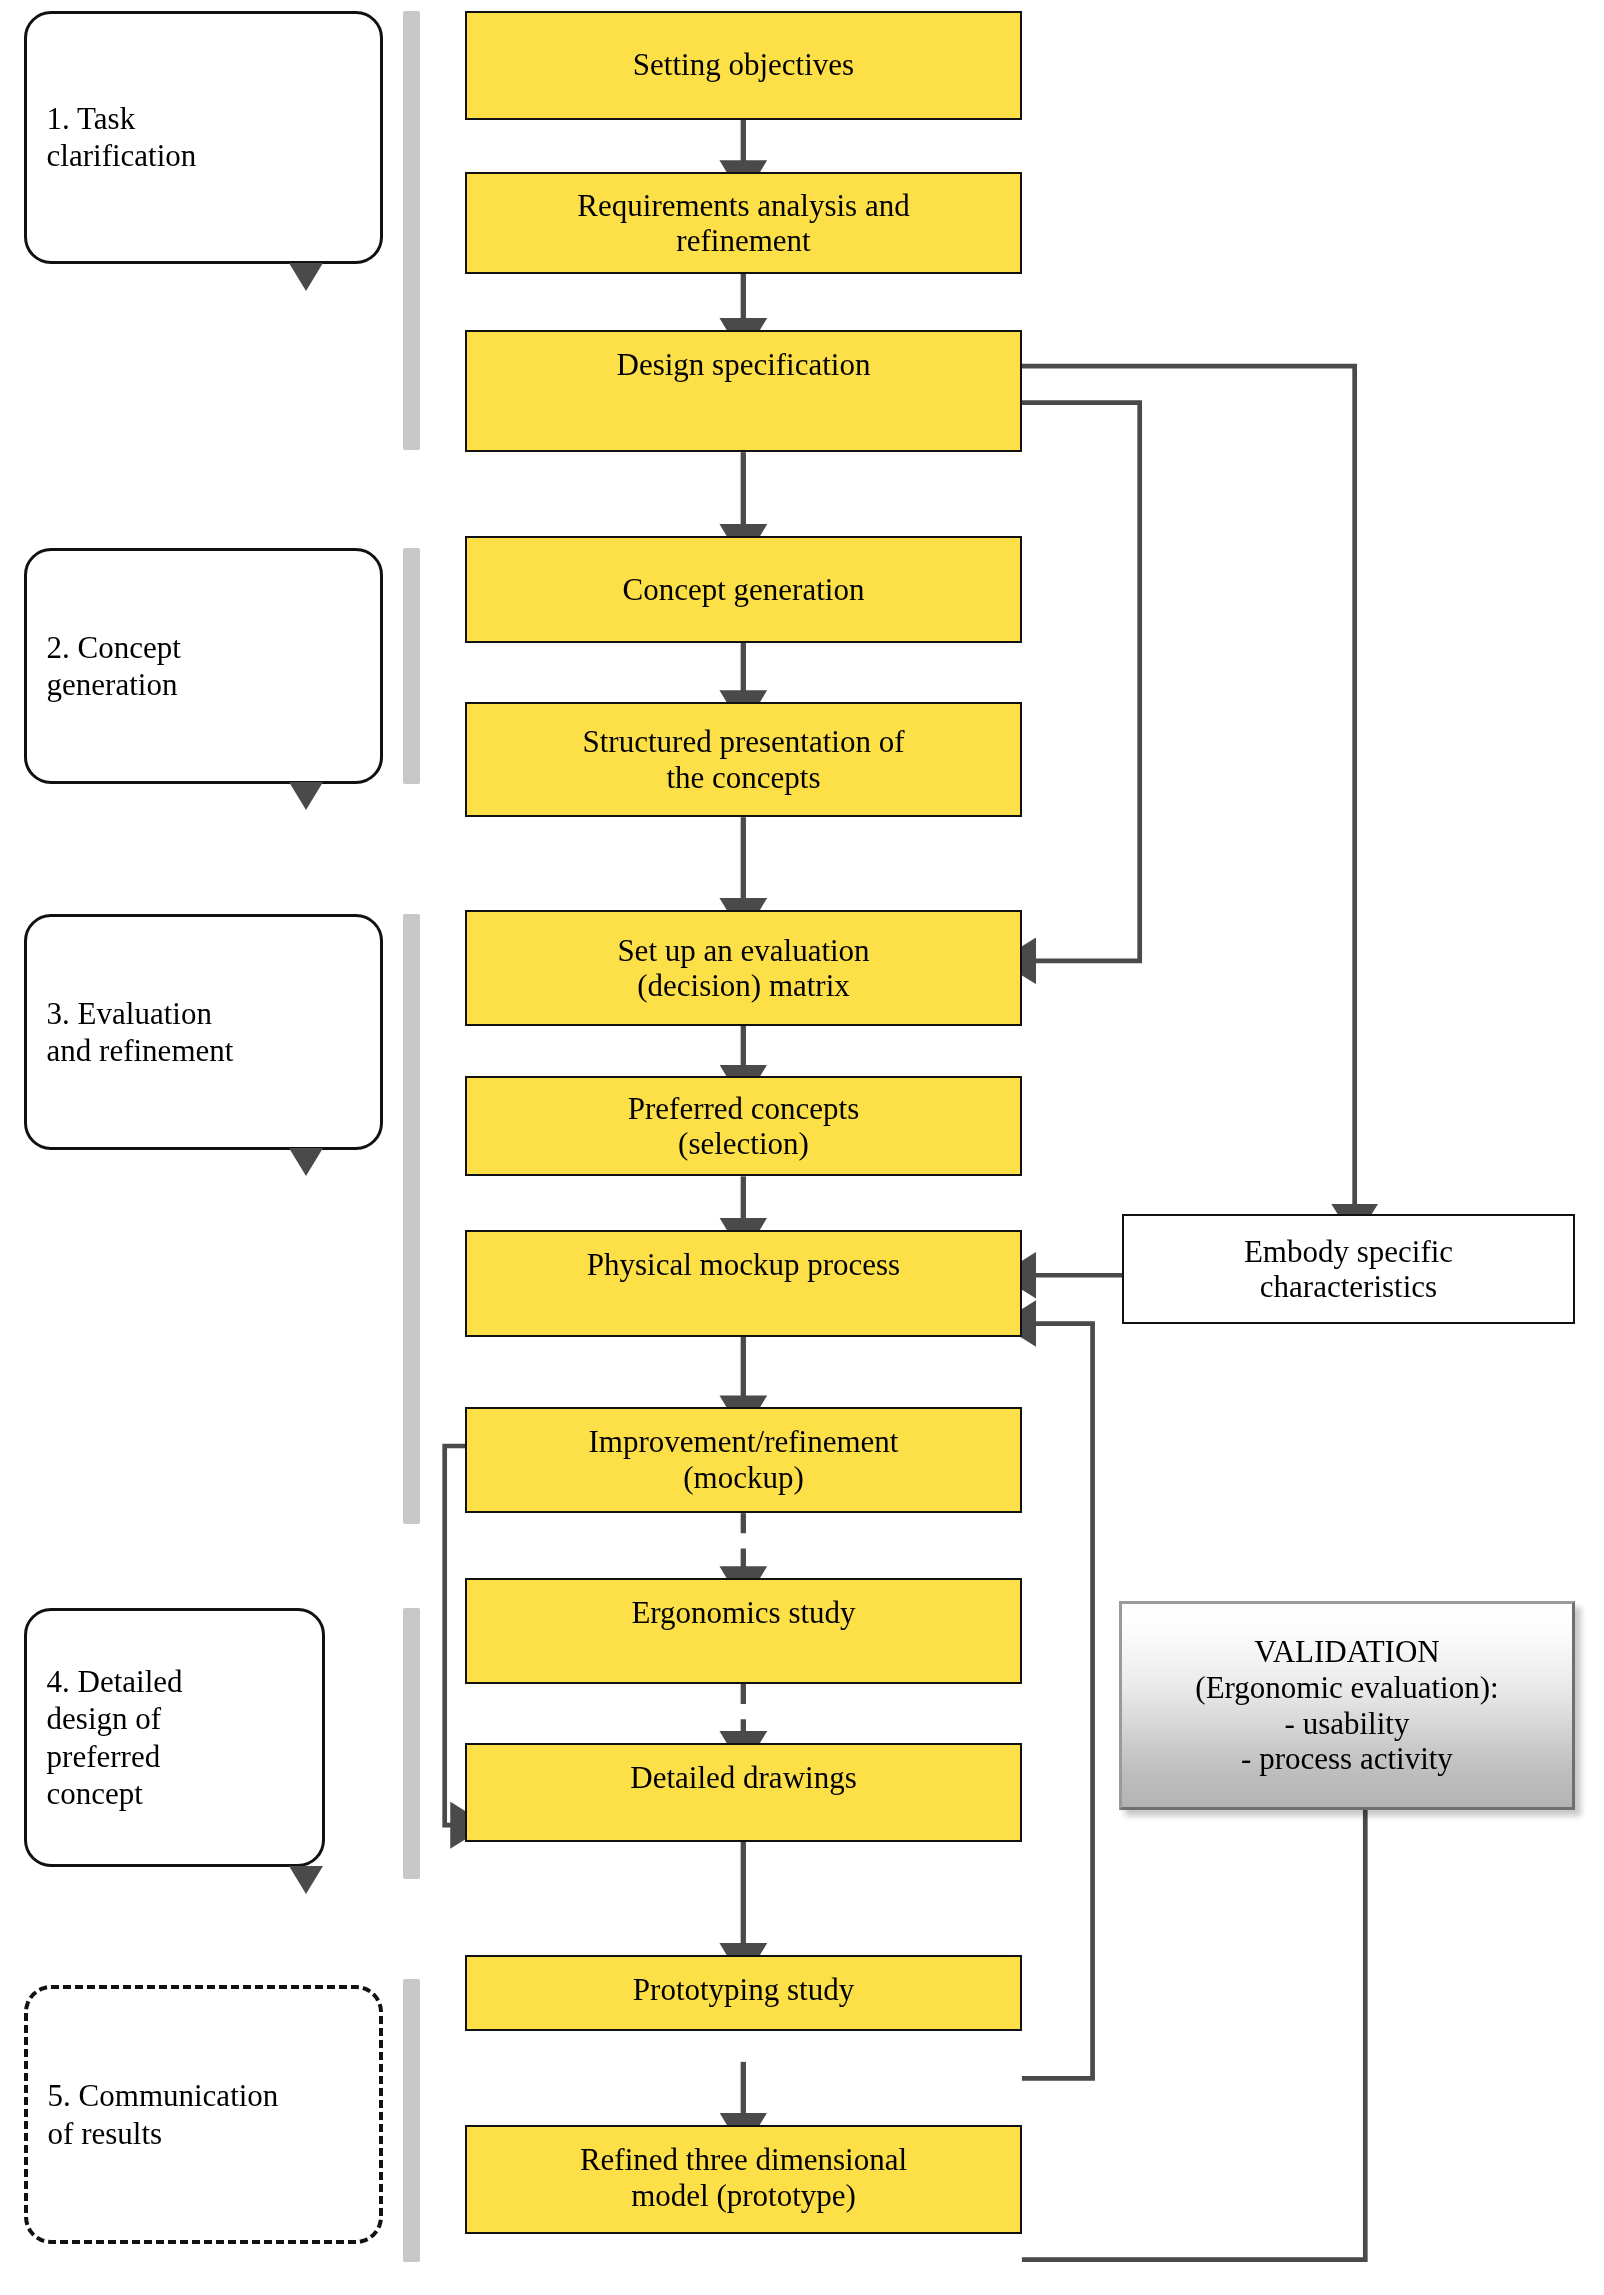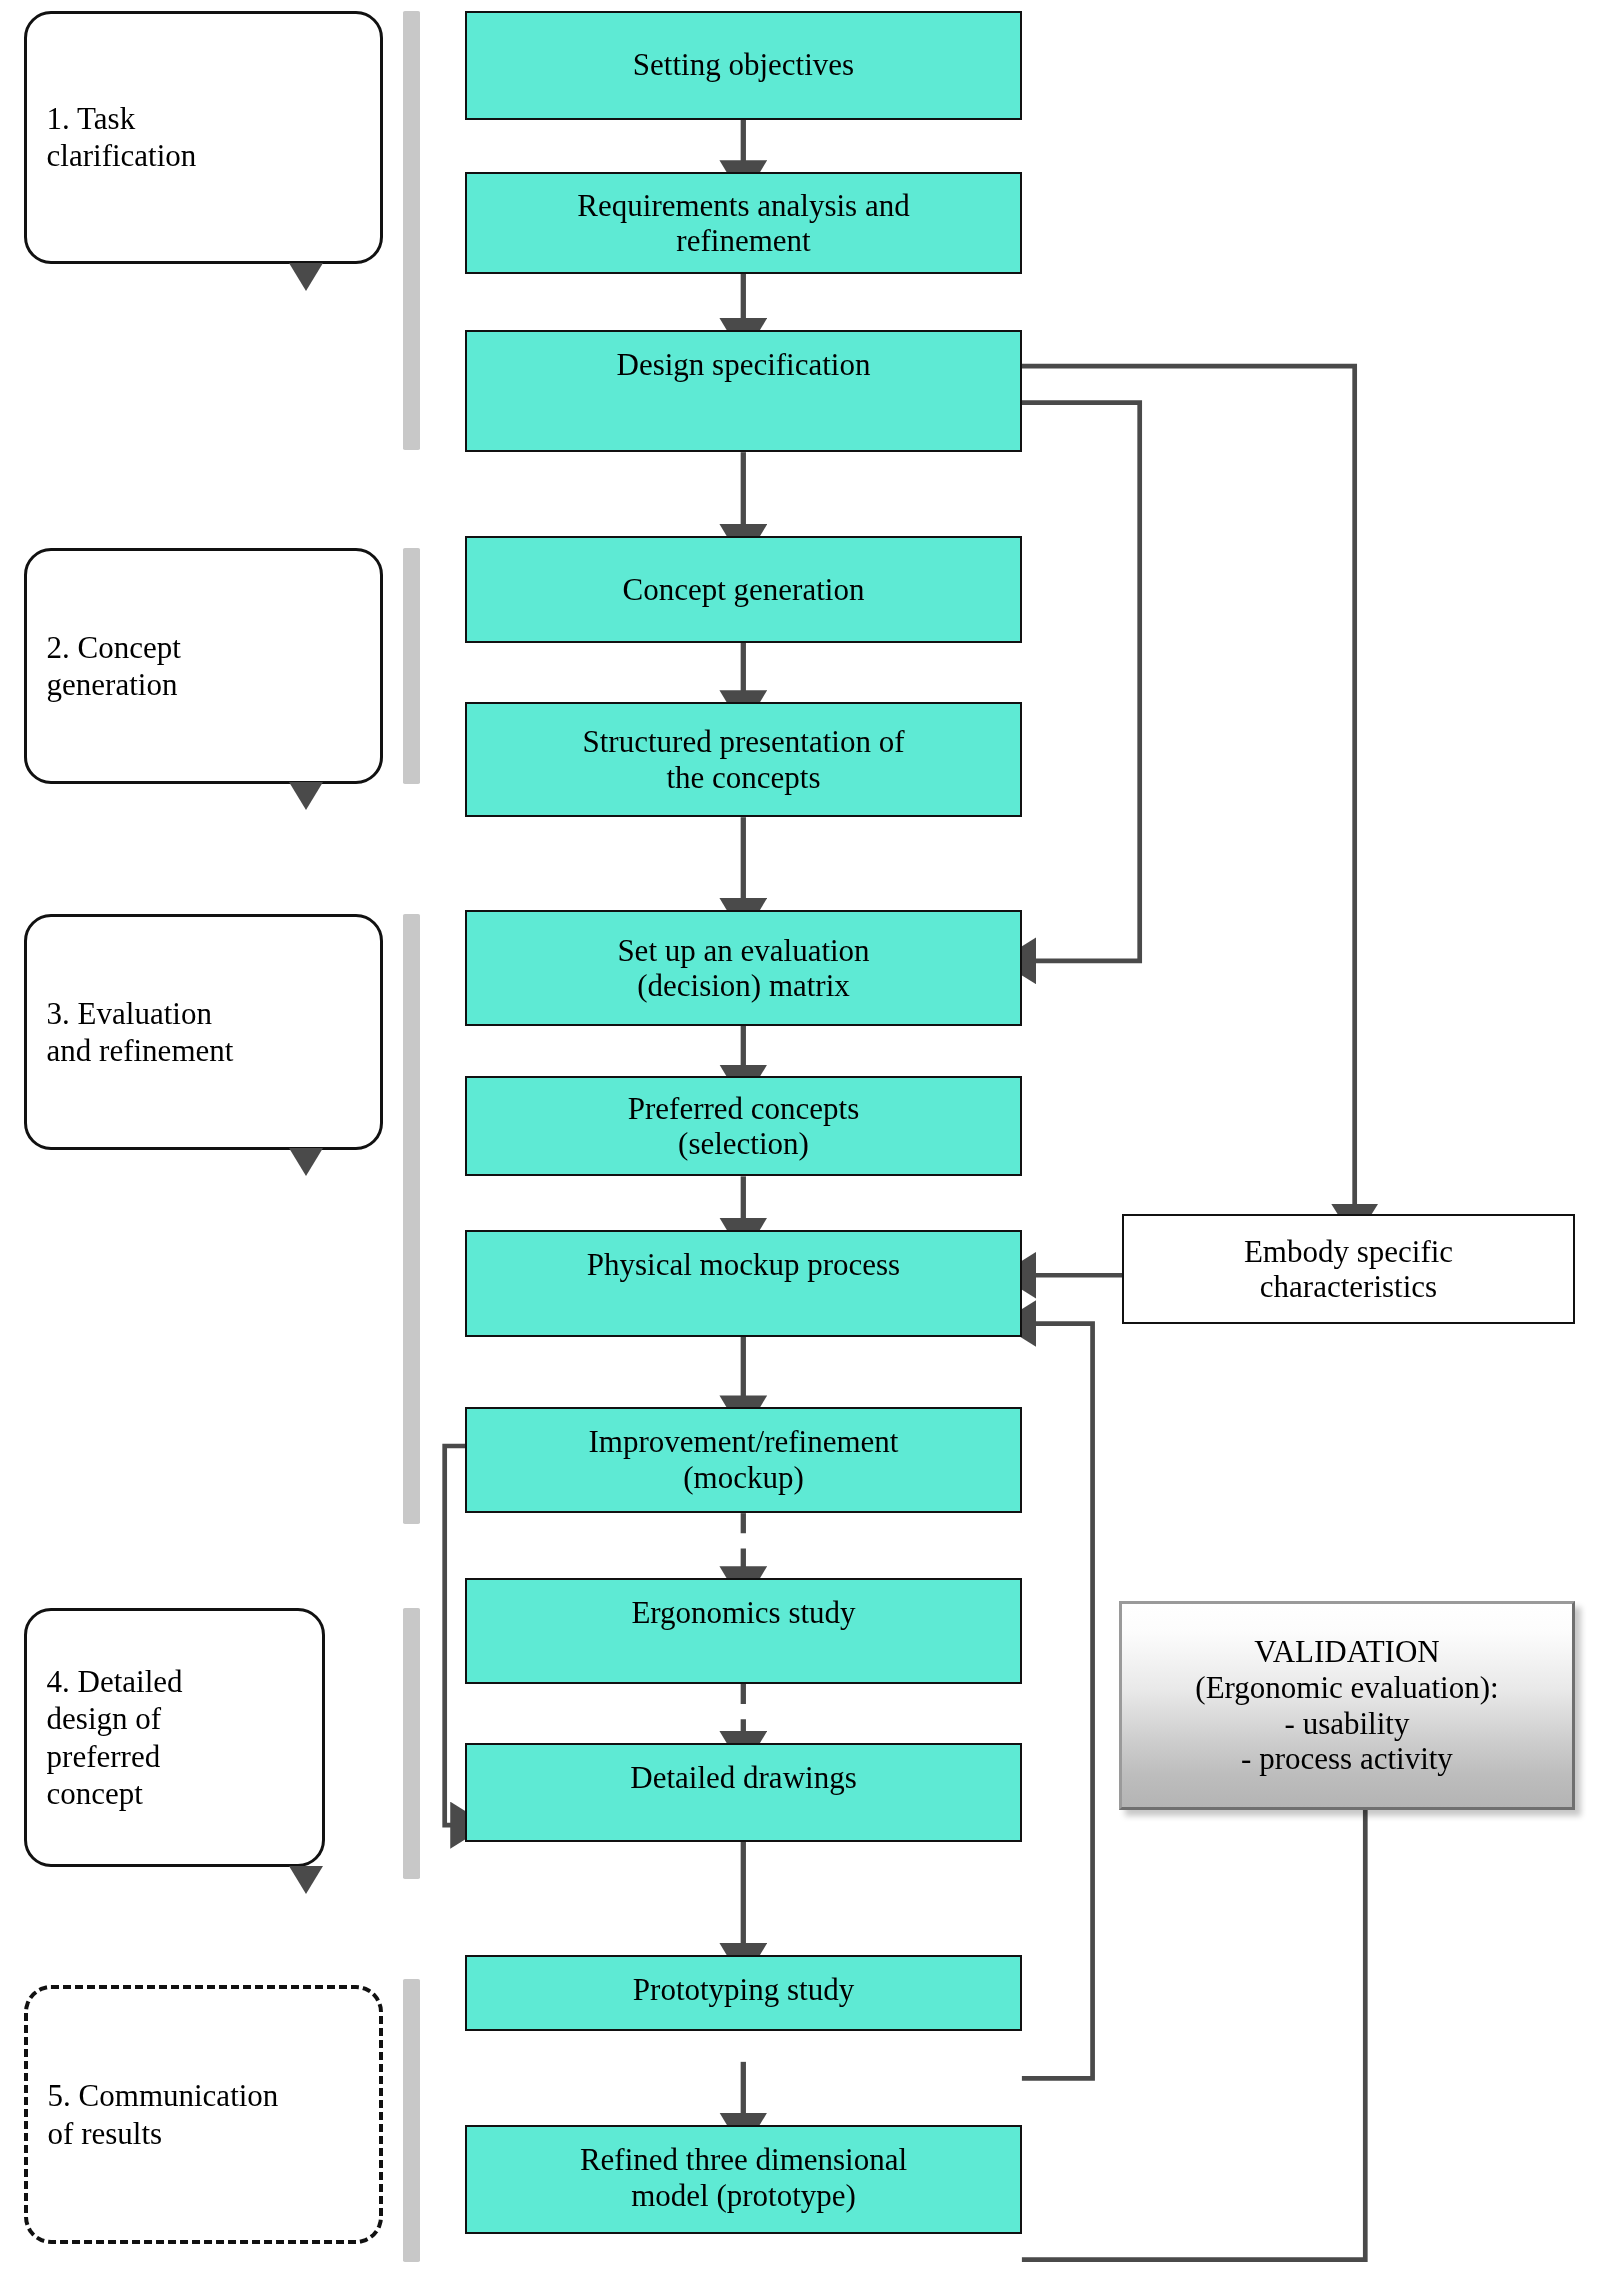--- a/index.html
+++ b/index.html
@@ -2,21 +2,21 @@
 <html style="font-size:9.4px"><head>
 <meta charset="utf-8">
 <style>
   html,body{margin:0;padding:0;background:#ffffff;}
   body{width:1605px;height:2295px;overflow:hidden;
        font-family:"Liberation Serif","DejaVu Serif",serif;}
   #stage{position:relative;width:1605px;height:2295px;background:#fff;}
   svg.layer{position:absolute;left:0;top:0;width:1605px;height:2295px;}
 
   
-  .pbox{position:absolute;box-sizing:border-box;background:#5eead4;
+  .pbox{position:absolute;box-sizing:border-box;background:#fde047;
         border:2.9px solid #111;display:flex;align-items:center;
         justify-content:center;text-align:center;line-height:1.14;
         color:#000;font-size:31px;padding:0 8.2px;}
   .pbox.tall{align-items:flex-start;padding-top:15.3px;}
 
   
   .sidebox{position:absolute;box-sizing:border-box;background:#fff;
         border:2.9px solid #111;display:flex;align-items:center;
         justify-content:center;text-align:center;line-height:1.14;
         color:#000;font-size:31px;}

